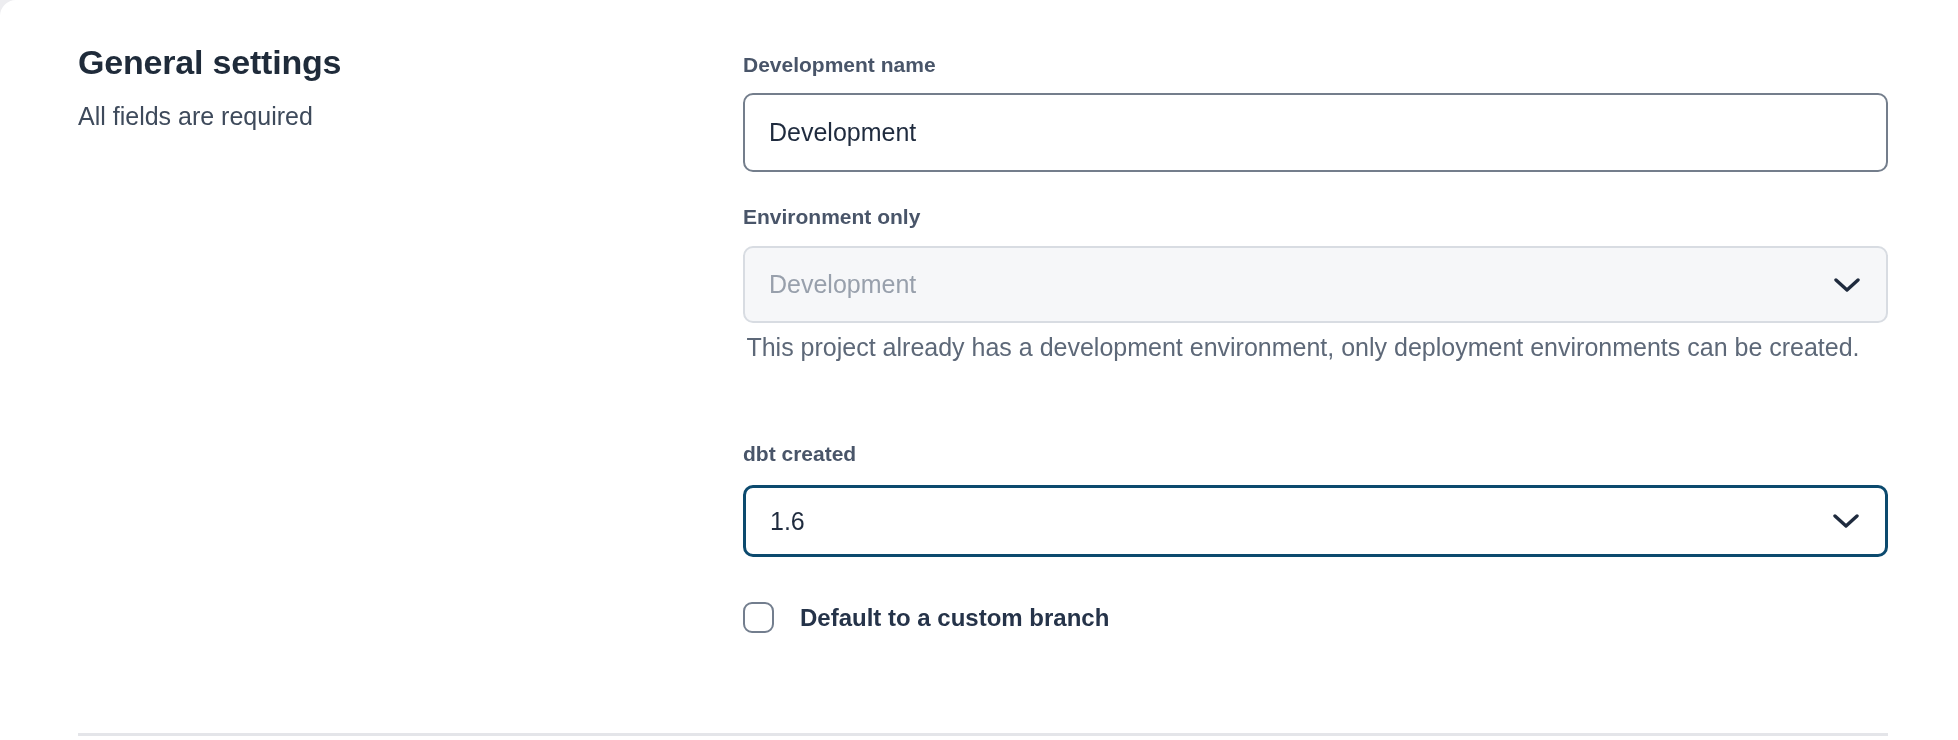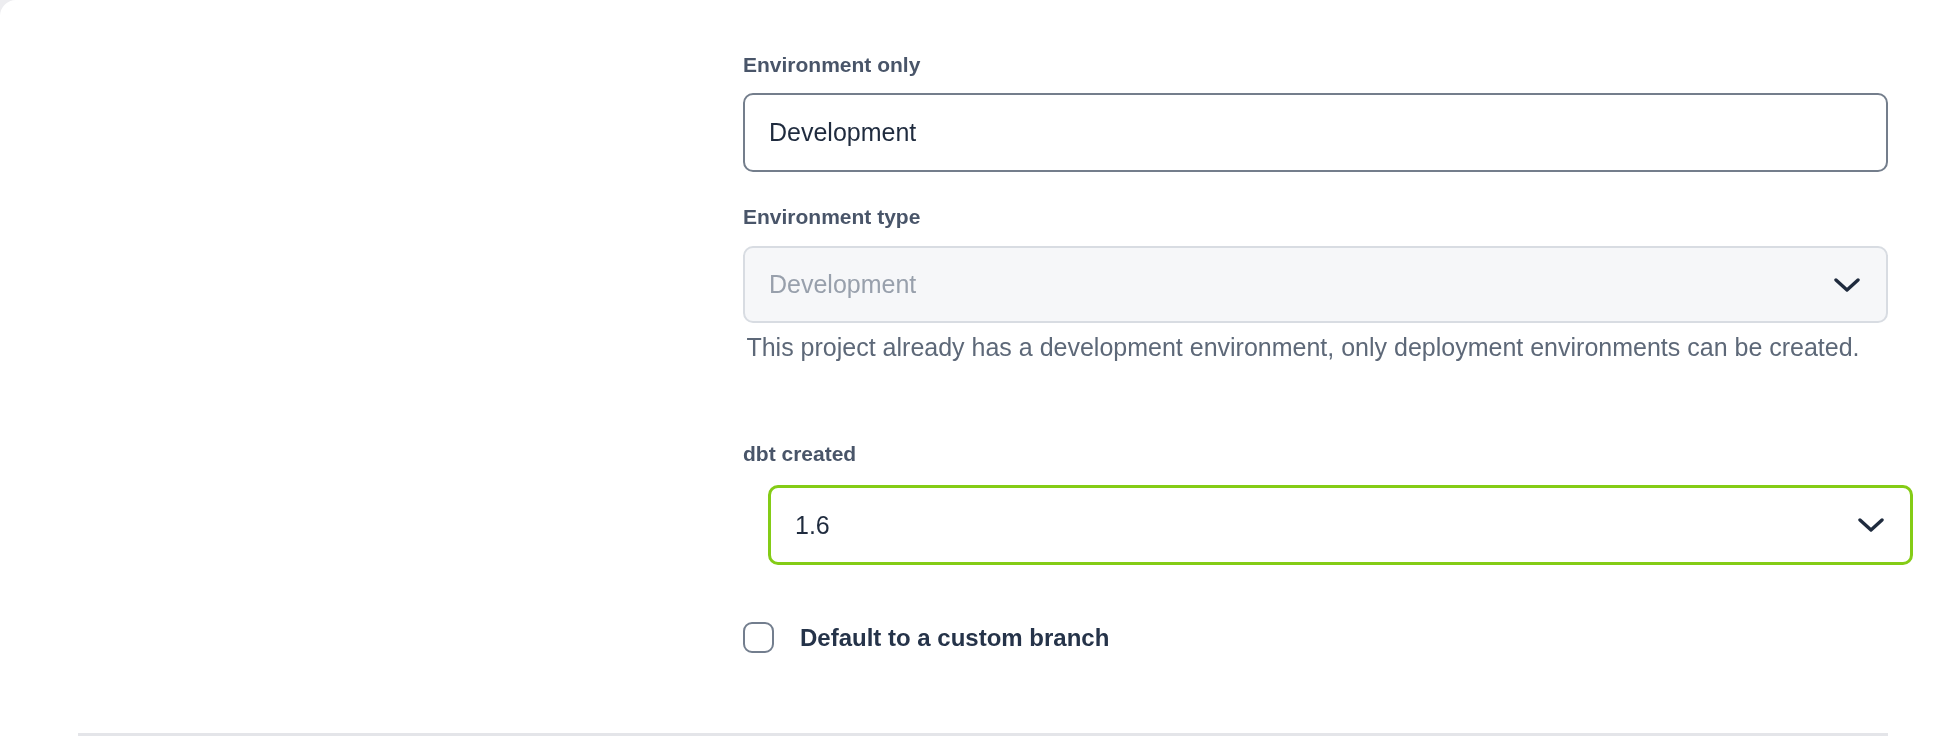--- a/index.html
+++ b/index.html
@@ -89,24 +89,23 @@
   .select-env-type {
     top: 246px;
     height: 77px;
     background: #f6f7f9;
     border: 2px solid #d8dce2;
     cursor: default;
   }
   .select-env-type .select-value { color: #98a0ac; }
   .select-dbt-version {
     top: 485px;
-    height: 80px;
-    background: #ffffff;
-    border: 3px solid #84cc16;
-    margin-left: 25px;
+    height: 72px;
+    background: #ffffff;
+    border: 3px solid #0c4a6e;
   }
   .select-dbt-version .select-value { color: #1f2b3e; }
   .select-value {
     font-size: 25px;
     line-height: 1;
     flex: 1 1 auto;
   }
   .chevron {
     position: absolute;
     right: 26px;
@@ -127,21 +126,20 @@
     color: #5d6878;
     text-align: center;
   }
   .checkbox-row {
     position: absolute;
     left: 0;
     top: 602px;
     display: flex;
     align-items: center;
     height: 31px;
-    margin-top: 20px;
   }
   .checkbox-box {
     width: 31px;
     height: 31px;
     border: 2.5px solid #737e8e;
     border-radius: 9px;
     background: #ffffff;
     cursor: pointer;
     flex: 0 0 auto;
   }
@@ -161,27 +159,31 @@
     height: 3px;
     background: #e4e5e9;
   }
 </style>
 </head>
 <body>
 
 <div class="screen">
   <div class="card">
 
+    <div class="left-col">
+      <h1 class="page-title">General settings</h1>
+      <p class="page-subtitle">All fields are required</p>
+    </div>
 
     <div class="form-col">
 
-      <label class="field-label label-env-name">Environment only</label>
+      <label class="field-label label-env-name">Development name</label>
       <input class="text-input" type="text" value="Development" style="">
 
-      <label class="field-label label-env-type">Environment type</label>
+      <label class="field-label label-env-type">Environment only</label>
       <div class="select select-env-type" aria-disabled="true">
         <span class="select-value">Development</span>
         <svg class="chevron" viewBox="0 0 26 16">
           <polyline points="2,3 13,13 24,3" fill="none" stroke="#1f2b3e" stroke-width="3.4" stroke-linecap="round" stroke-linejoin="round"></polyline>
         </svg>
       </div>
       <p class="helper-text">This project already has a development environment, only deployment environments can be created.</p>
 
       <label class="field-label label-dbt-version">dbt created</label>
       <div class="select select-dbt-version">

